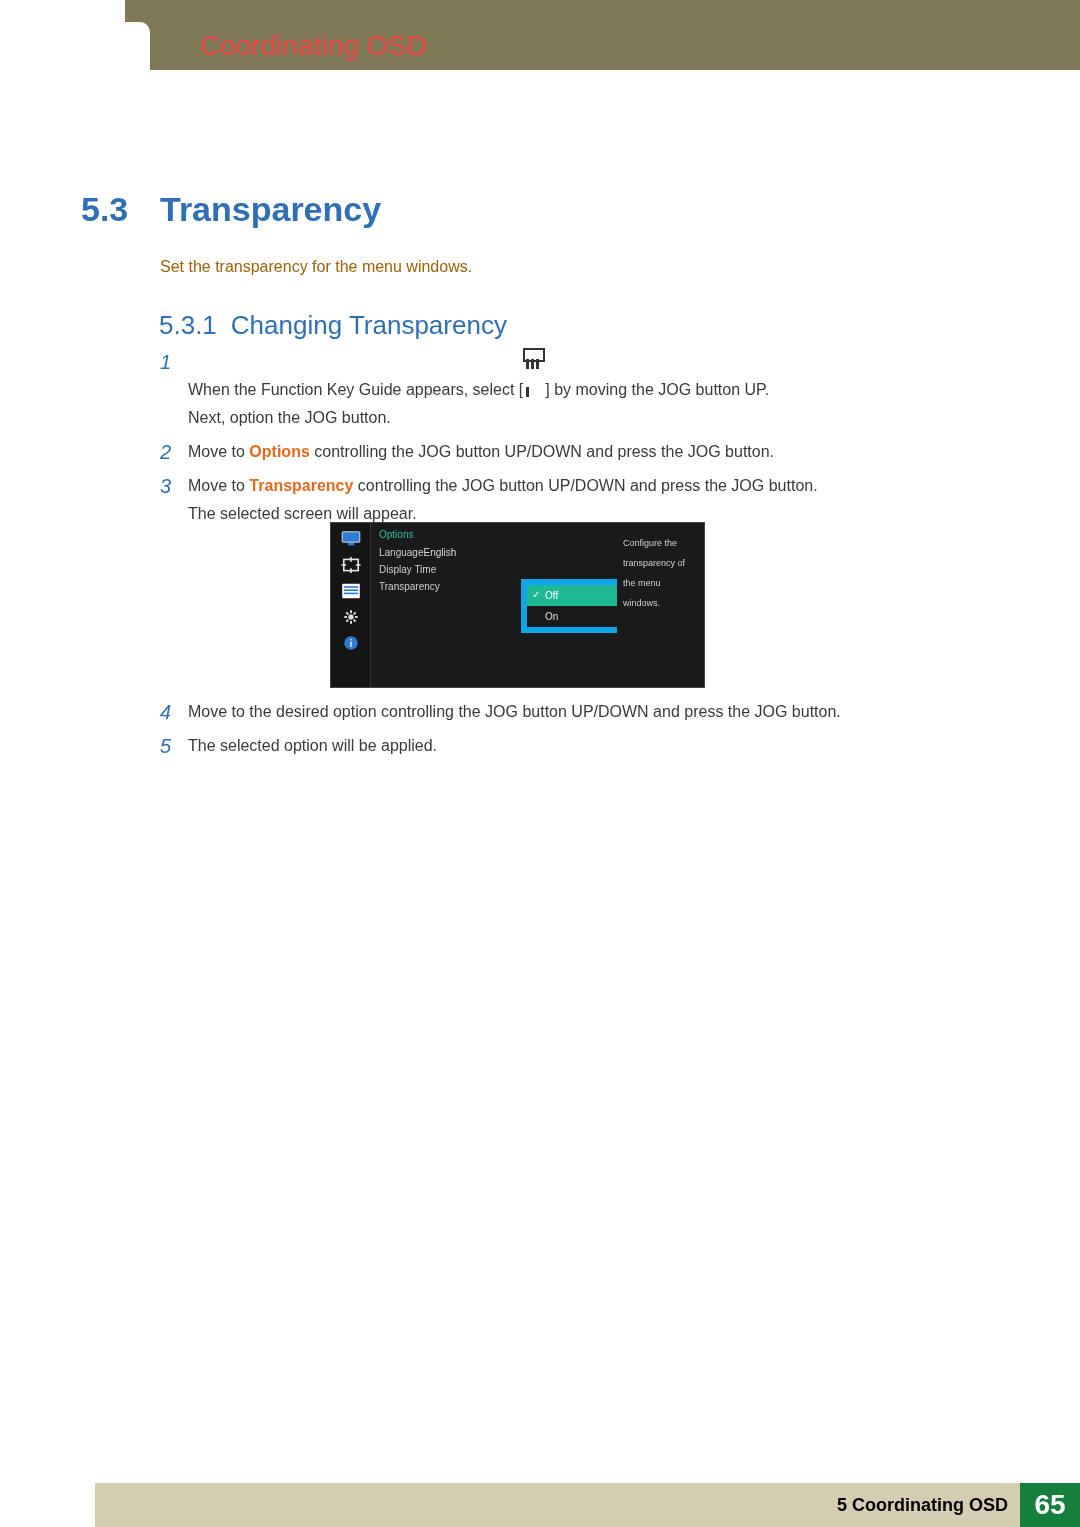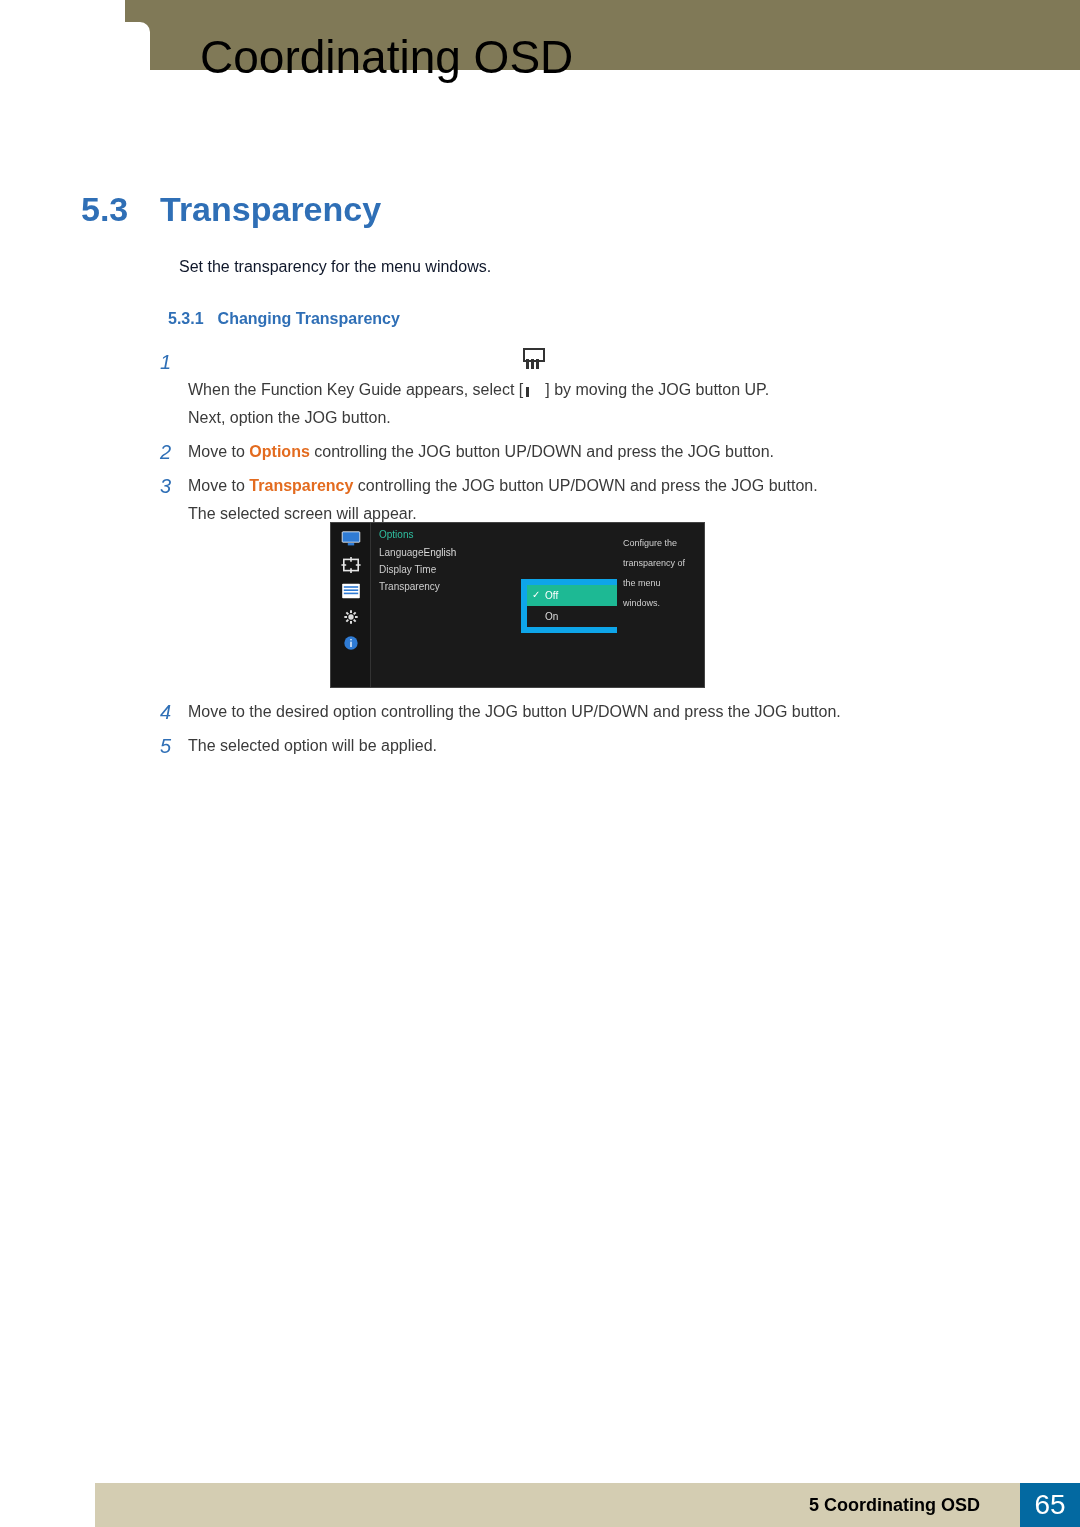--- a/index.html
+++ b/index.html
@@ -38,22 +38,22 @@
     position:absolute;
     left:0; top:-22px;
     width:30px; height:22px;
     background:#fff;
   }
 
   .chapter-title {
     position: absolute;
     left: 200px;
     top: 30px;
-    font-size: 46px;
-    color: #000000;
+    font-size: 28px;
+    color: #ef4444;
     font-weight: normal;
   }
 
   .section-num {
     position: absolute;
     left: 81px;
     top: 190px;
     font-size: 34px;
     color: #2f6fb6;
     font-weight: bold;
@@ -65,31 +65,30 @@
     font-size: 34px;
     color: #2f6fb6;
     font-weight: bold;
   }
 
   .intro-text {
     position: absolute;
     left: 160px;
     top: 258px;
     font-size: 16px;
-    color: #0f172a;
-    margin-left: 19px;
+    color: #a16207;
   }
 
   .subsection {
     position: absolute;
-    left: 168px;
+    left: 159px;
     top: 310px;
-    font-size: 16px;
+    font-size: 26px;
     color: #2f6fb6;
-    font-weight: bold;
+    font-weight: normal;
   }
   .subsection .num { margin-right: 14px; }
 
   .steps {
     position: absolute;
     left: 160px;
     top: 348px;
     width: 820px;
   }
   .step {
@@ -231,28 +230,27 @@
     justify-content: flex-end;
   }
   .footer-label {
     color: #000000;
     font-weight: bold;
     font-size: 18px;
     margin-right: 12px;
   }
   .footer-page {
     width: 60px; height: 44px;
-    background: #0369a1;
+    background: #15803d;
     color: #fff;
     font-size: 28px;
-    font-weight: normal;
+    font-weight: bold;
     display: flex;
     align-items: center;
     justify-content: center;
-    margin-left: 28px;
   }
 </style>
 </head>
 <body>
 
 <div class="top-strip"></div>
 <div class="top-white-edge"></div>
 <div class="tab-cut"></div>
 <div class="chapter-title">Coordinating OSD</div>
 

